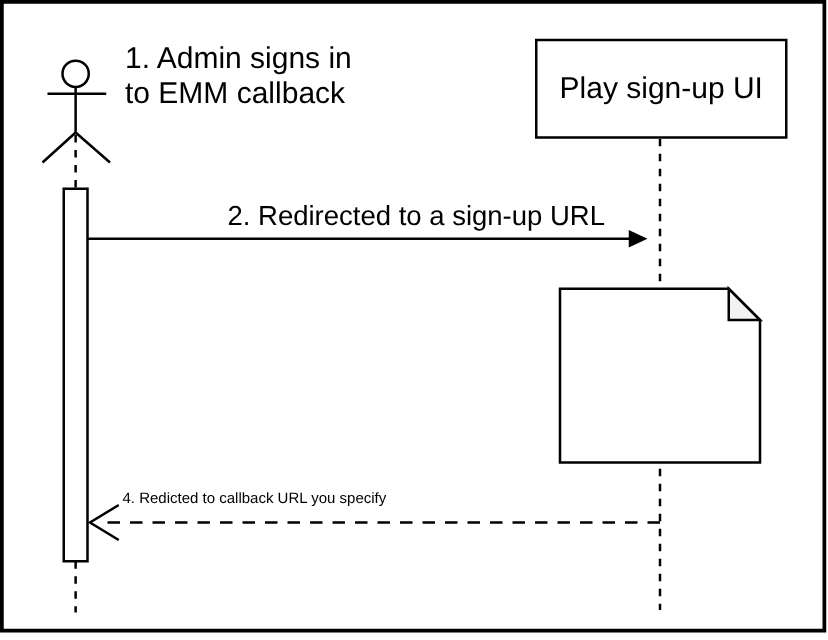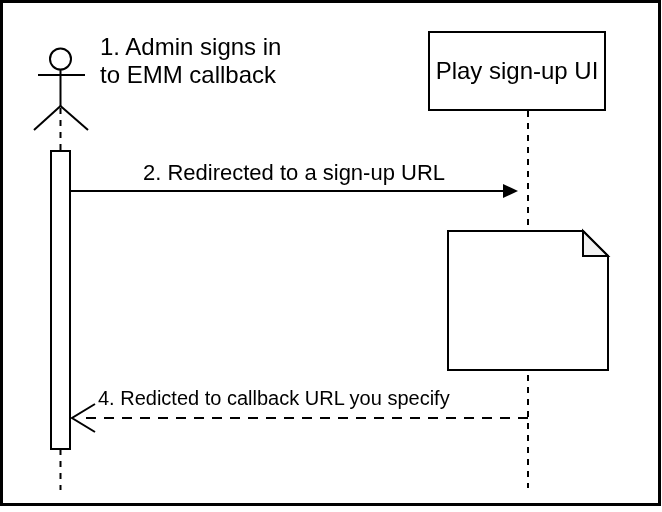--- a/index.html
+++ b/index.html
@@ -29,55 +29,56 @@
   #step1-label {
     left: 100px;
     top: 33px;
     font-size: 24px;
     line-height: 28px;
   }
   #participant-box {
     position: absolute;
     left: 428px;
     top: 31px;
-    width: 178px;
+    width: 202px;
     height: 80px;
     box-sizing: border-box;
     border: 2px solid #000000;
     background: #ffffff;
     display: flex;
     align-items: center;
     justify-content: center;
     font-size: 24px;
   }
   #message-2-label {
     left: 70px;
     top: 159px;
     width: 448px;
     text-align: center;
     font-size: 22px;
     line-height: 28px;
+    padding-left: 39px;
   }
   #note-label {
     left: 448px;
     top: 231px;
     width: 160px;
     height: 139px;
     display: flex;
     flex-direction: column;
     align-items: center;
     justify-content: center;
     text-align: center;
     font-size: 22px;
     line-height: 28px;
   }
   #message-4-label {
     left: 98px;
     top: 384px;
-    font-size: 20px;
+    font-size: 12px;
     line-height: 28px;
   }
 </style>
 </head>
 <body>
 
 <div id="stage">
 
   <svg id="canvas-svg" width="662" height="512" viewBox="0 0 662 512">
 

